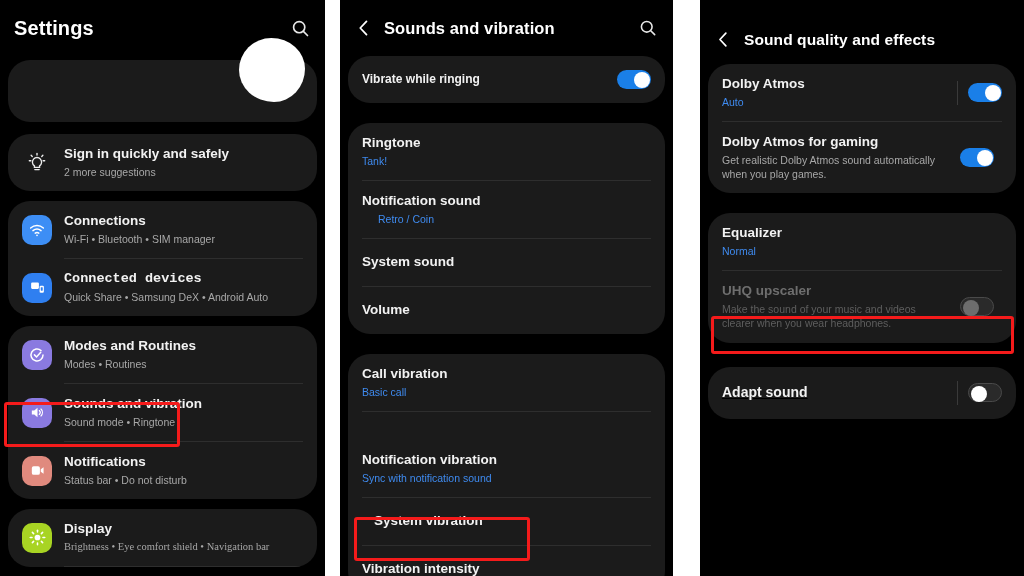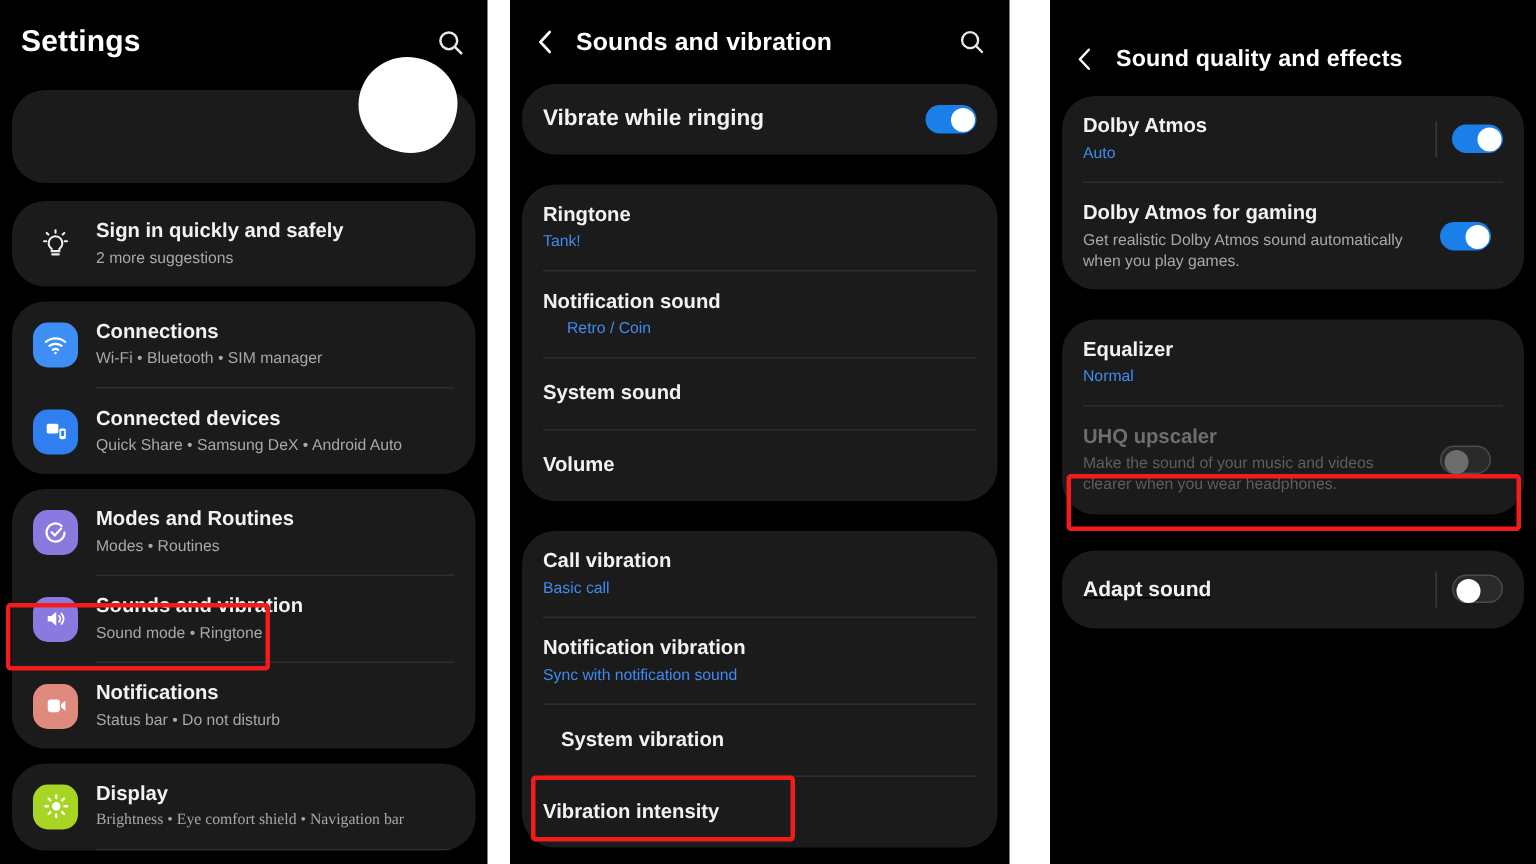--- a/index.html
+++ b/index.html
@@ -242,21 +242,21 @@
       <div class="divider indent"></div>
       <div class="row">
         <span class="ico" style="background:#2f7ff0">
           <svg viewBox="0 0 24 24" width="17" height="17" fill="#ffffff">
             <rect x="3" y="5" width="11" height="9" rx="1.6"></rect>
             <rect x="15" y="9.5" width="6" height="10" rx="1.6"></rect>
             <rect x="16.6" y="11.5" width="2.8" height="5" rx=".6" fill="#2f7ff0"></rect>
           </svg>
         </span>
         <span class="txt">
-          <span class="title" style="display: block;">Connected devices</span>
+          <span class="title" style="display: block; font-family: Liberation Mono, monospace;">Connected devices</span>
           <span class="sub" style="display: block;">Quick Share  •  Samsung DeX  •  Android Auto</span>
         </span>
       </div>
     </div>
 
     <div class="card">
       <div class="row">
         <span class="ico" style="background:#8a7ae0">
           <svg viewBox="0 0 24 24" width="18" height="18" fill="none" stroke="#ffffff" stroke-width="2" stroke-linecap="round">
             <path d="M20 12a8 8 0 1 1-2.6-5.9"></path>
@@ -338,21 +338,21 @@
         <svg viewBox="0 0 24 24" width="20" height="20" fill="none" stroke="#e8e8e8" stroke-width="1.9">
           <circle cx="10.5" cy="10.5" r="6.4"></circle>
             <line x1="15.3" y1="15.3" x2="20" y2="20" stroke-linecap="round"></line>
         </svg>
       </span>
     </div>
 
     <div class="card">
       <div class="row" style="padding:14px;">
         <span class="txt">
-          <span class="title" style="font-size: 15px; display: block;">Vibrate while ringing</span>
+          <span class="title" style="font-size: 12px; display: block;">Vibrate while ringing</span>
         </span>
         <span class="toggle on">
             <span class="knob"></span>
           </span>
       </div>
     </div>
 
     <div class="spacer-10"></div>
 
     <div class="card">
@@ -388,21 +388,21 @@
     <div class="card">
       <div class="row">
         <span class="txt">
           <span class="title" style="display: block;">Call vibration</span>
           <span class="sub blue" style="display: block;">Basic call</span>
         </span>
       </div>
       <div class="divider"></div>
       <div class="row">
         <span class="txt">
-          <span class="title" style="display: block;">Notification vibration</span>
+          <span class="title" style="display: block; margin-top: 28px;">Notification vibration</span>
           <span class="sub blue" style="display: block;">Sync with notification sound</span>
         </span>
       </div>
       <div class="divider"></div>
       <div class="row" style="padding:15px 14px;margin-left:12px;">
         <span class="txt">
           <span class="title" style="display: block;">System vibration</span>
         </span>
       </div>
       <div class="divider"></div>

